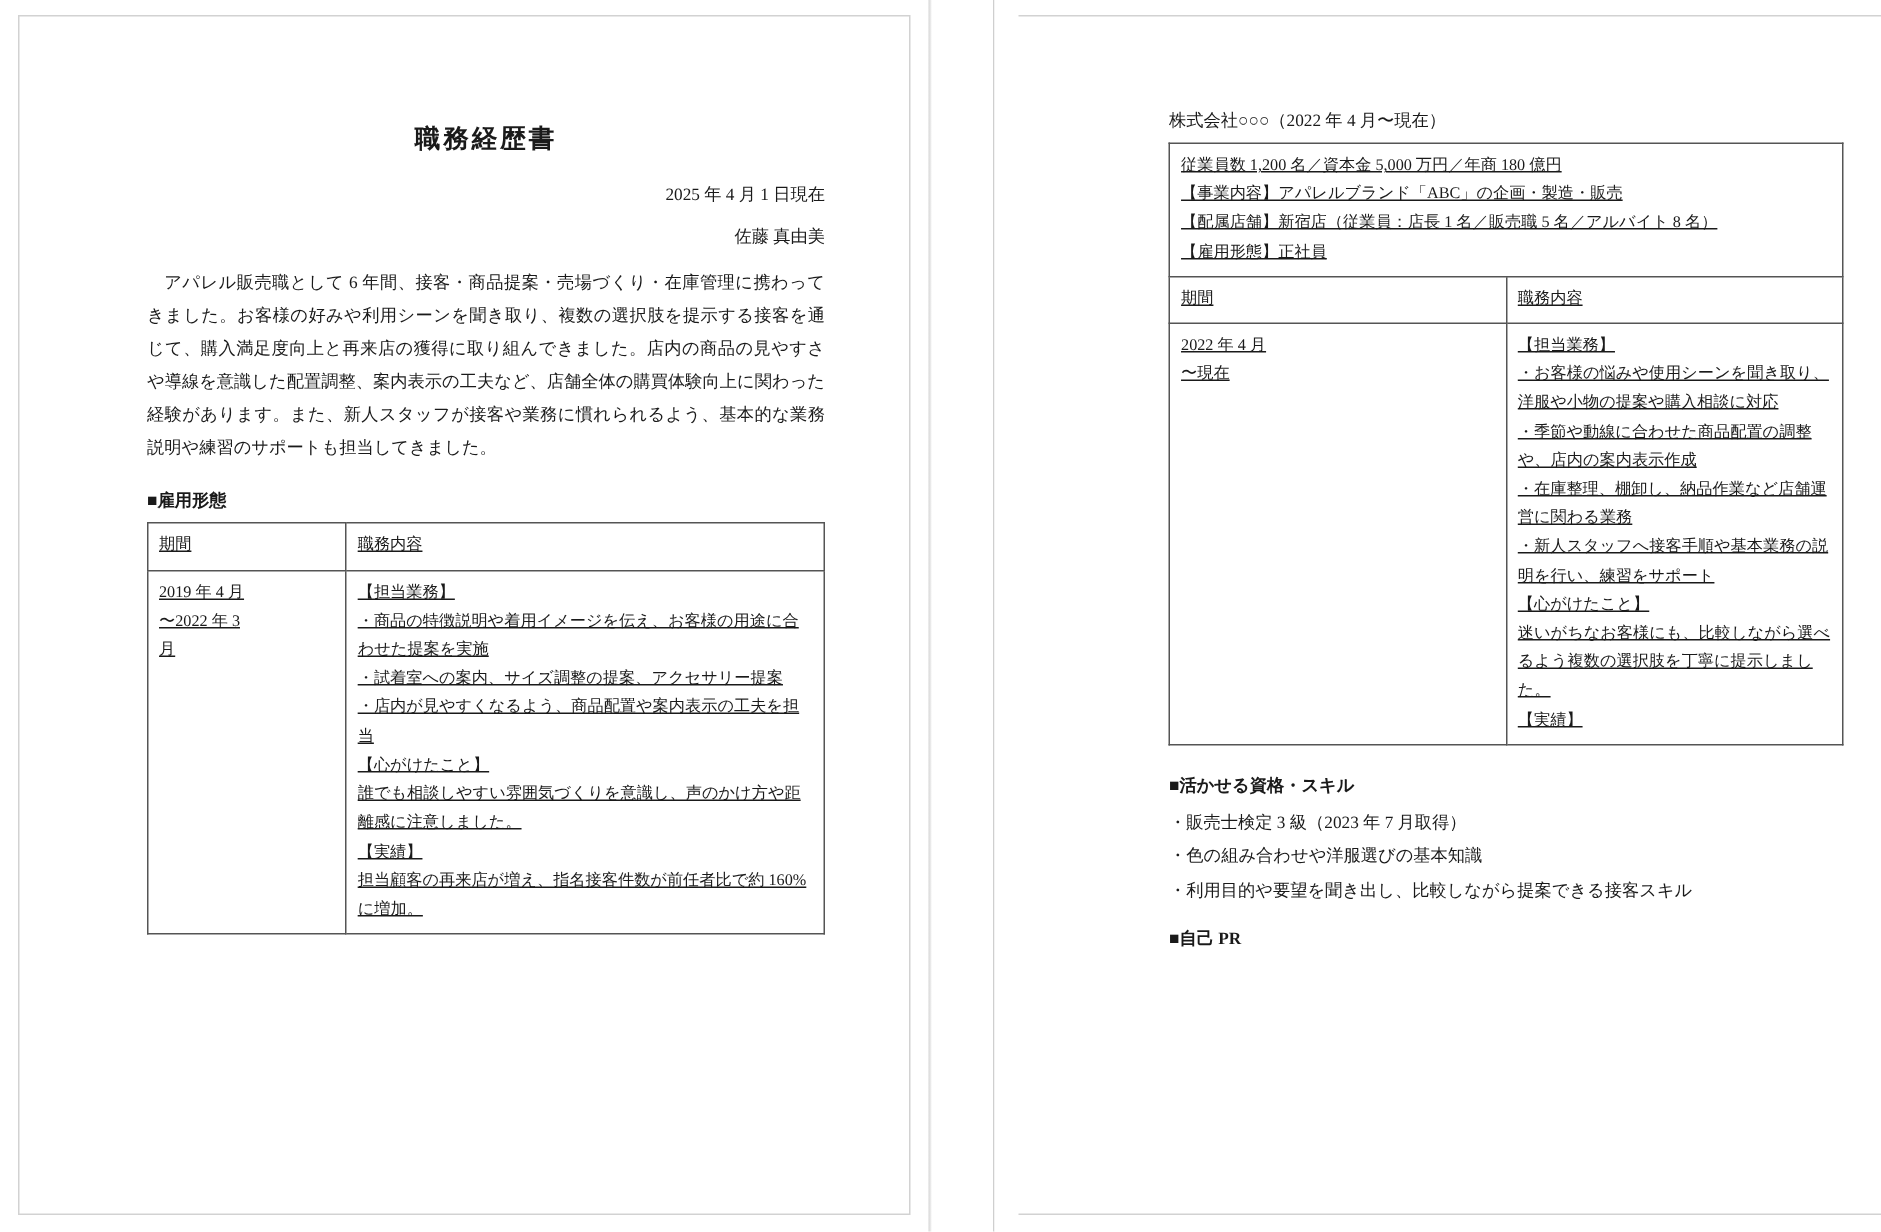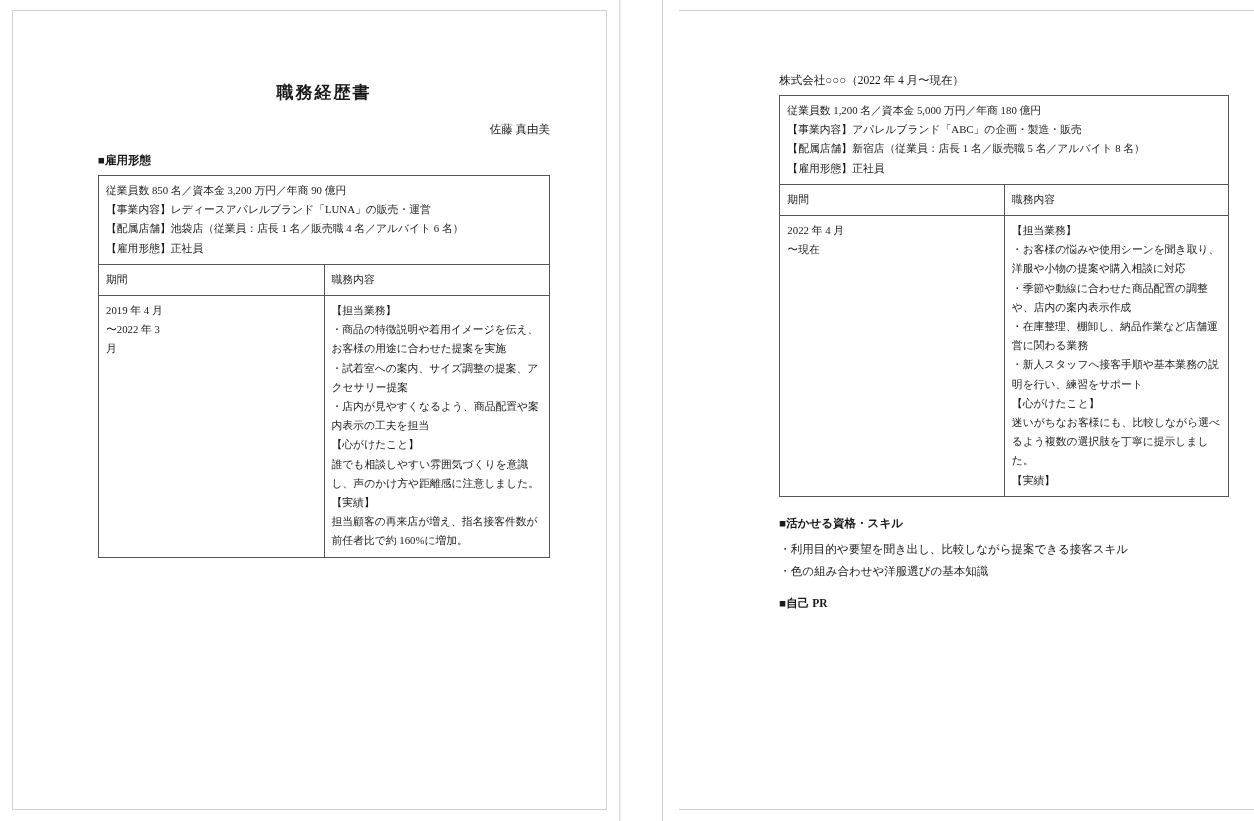--- a/index.html
+++ b/index.html
@@ -109,20 +109,21 @@
     width: 100%;
     table-layout: fixed;
     margin-top: 2px;
   }
   table.job td {
     border: 1px solid #555;
     padding: 5px 7px 6px 7px;
     font-size: 10.8px;
     line-height: 1.78;
     vertical-align: top;
+    text-decoration: underline;
   }
   td.summary-cell {
     padding: 6px 8px 7px 8px;
   }
   td.hdr {
     font-size: 10.8px;
     padding: 5px 7px;
   }
   .col-period { width: 28%; }
   .col-desc { width: 72%; }
@@ -153,37 +154,29 @@
 <body>
 
 <div class="spread">
 
   <div class="page page-left">
     <div class="page-inner-left">
       <div class="content-left">
 
         <h1 class="doc-title">職務経歴書</h1>
 
+        <p class="right-align">2025 年 4 月 1 日現在</p>
         <p class="right-align">佐藤 真由美</p>
 
+        <p class="para">アパレル販売職として 6 年間、接客・商品提案・売場づくり・在庫管理に携わってきました。お客様の好みや利用シーンを聞き取り、複数の選択肢を提示する接客を通じて、購入満足度向上と再来店の獲得に取り組んできました。店内の商品の見やすさや導線を意識した配置調整、案内表示の工夫など、店舗全体の購買体験向上に関わった経験があります。また、新人スタッフが接客や業務に慣れられるよう、基本的な業務説明や練習のサポートも担当してきました。</p>
 
         <h2 class="section-head">■雇用形態</h2>
 
         <table class="job">
           <tbody>
-              <tr>
-            <td class="summary-cell" colspan="2">
-              <div class="cell-list">
-                <p>従業員数 850 名／資本金 3,200 万円／年商 90 億円</p>
-                <p>【事業内容】レディースアパレルブランド「LUNA」の販売・運営</p>
-                <p>【配属店舗】池袋店（従業員：店長 1 名／販売職 4 名／アルバイト 6 名）</p>
-                <p>【雇用形態】正社員</p>
-              </div>
-            </td>
-          </tr>
           <tr>
             <td class="hdr col-period">期間</td>
             <td class="hdr col-desc">職務内容</td>
           </tr>
           <tr>
             <td class="col-period">
               <div class="cell-list">
                 <p>2019 年 4 月</p>
                 <p>〜2022 年 3</p>
                 <p>月</p>
@@ -248,22 +241,23 @@
                 <p>【心がけたこと】</p>
                 <p>迷いがちなお客様にも、比較しながら選べるよう複数の選択肢を丁寧に提示しました。</p>
                 <p>【実績】</p>
               </div>
             </td>
           </tr>
         </tbody>
           </table>
 
         <h2 class="section-head" style="margin-top:19px">■活かせる資格・スキル</h2>
+        <p class="bullet-line">・販売士検定 3 級（2023 年 7 月取得）</p>
+        <p class="bullet-line">・色の組み合わせや洋服選びの基本知識</p>
         <p class="bullet-line">・利用目的や要望を聞き出し、比較しながら提案できる接客スキル</p>
-        <p class="bullet-line">・色の組み合わせや洋服選びの基本知識</p>
 
         <h2 class="section-head" style="margin-top:13px">■自己 PR</h2>
 
       </div>
     </div>
   </div>
 
   <div class="gutter-shadow"></div>
 </div>
 

